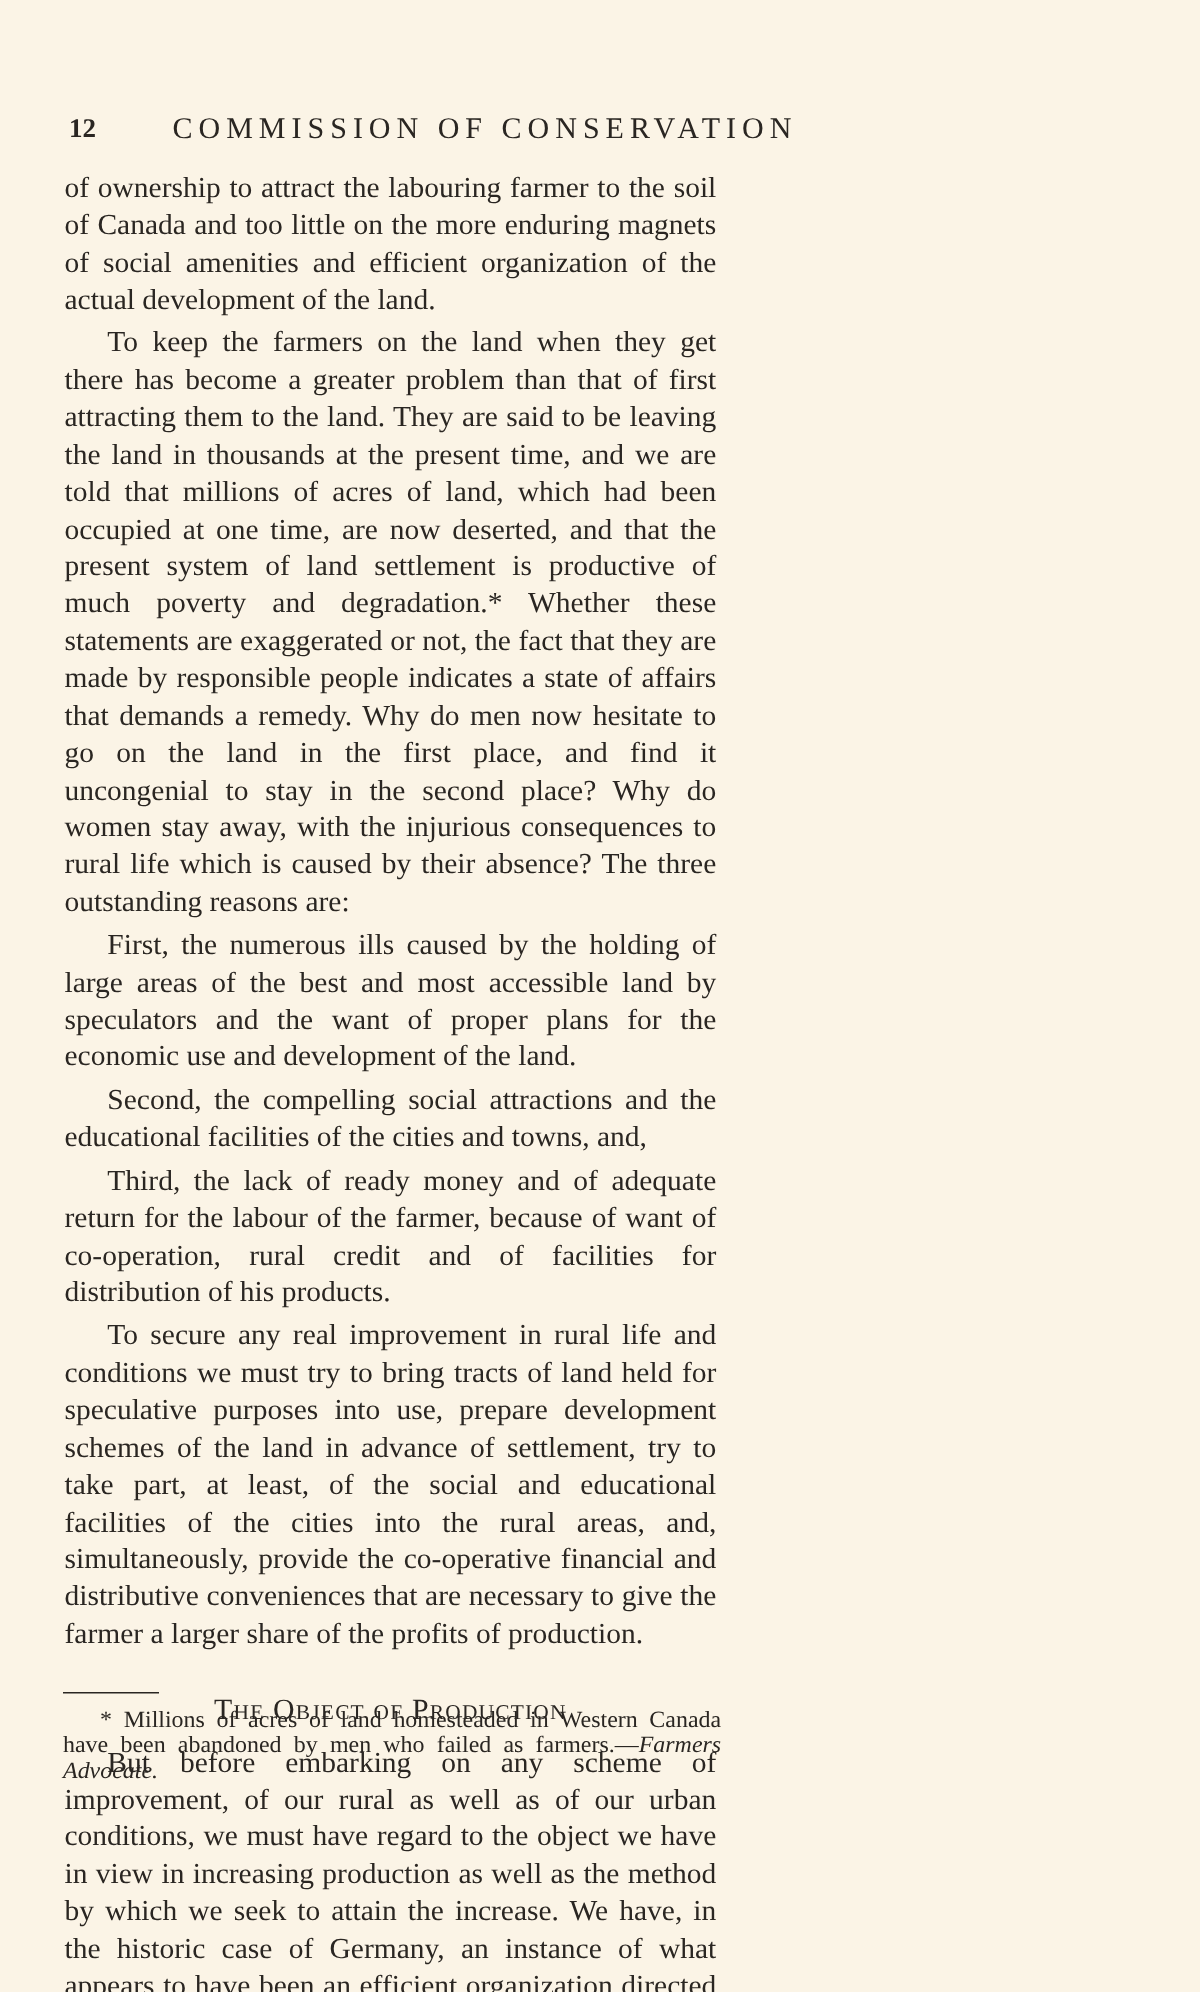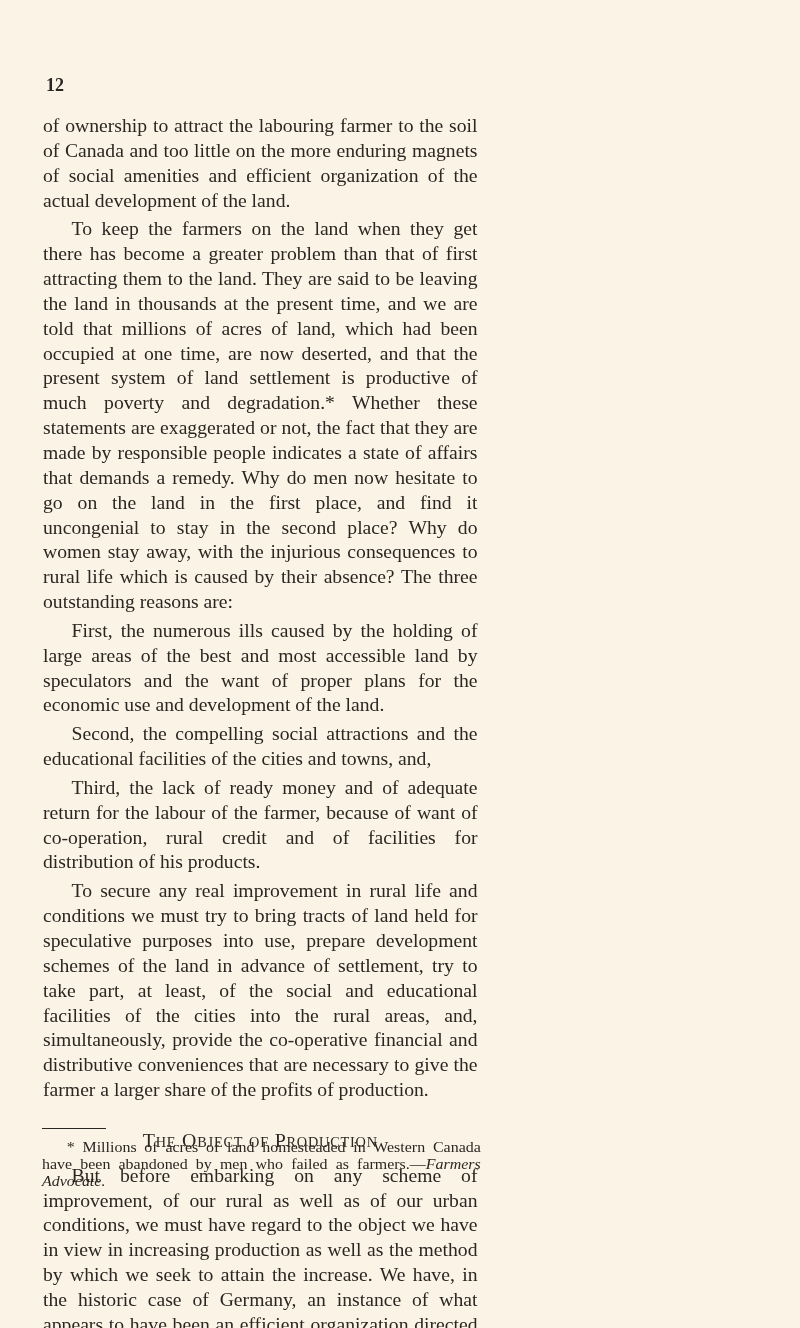--- a/index.html
+++ b/index.html
@@ -98,20 +98,21 @@
       font-style: italic;
     }
   </style>
 </head>
 <body>
 
 <div class="page">
 
   <div class="running-head">
     <span class="page-number">12</span>
+    <span class="running-title">COMMISSION OF CONSERVATION</span>
   </div>
 
   <div class="body-text">
     <p class="first-para">of ownership to attract the labouring farmer to the soil of Canada and too little on the more enduring magnets of social amenities and efficient organization of the actual development of the land.</p>
     <p>To keep the farmers on the land when they get there has become a greater problem than that of first attracting them to the land. They are said to be leaving the land in thousands at the present time, and we are told that millions of acres of land, which had been occupied at one time, are now deserted, and that the present system of land settlement is productive of much poverty and degradation.* Whether these statements are exaggerated or not, the fact that they are made by responsible people indicates a state of affairs that demands a remedy.  Why do men now hesitate to go on the land in the first place, and find it uncongenial to stay in the second place?  Why do women stay away, with the injurious consequences to rural life which is caused by their absence?  The three outstanding reasons are:</p>
     <p>First, the numerous ills caused by the holding of large areas of the best and most accessible land by speculators and the want of proper plans for the economic use and development of the land.</p>
     <p>Second, the compelling social attractions and the educational facilities of the cities and towns, and,</p>
     <p>Third, the lack of ready money and of adequate return for the labour of the farmer, because of want of co-operation, rural credit and of facilities for distribution of his products.</p>
     <p>To secure any real improvement in rural life and conditions we must try to bring tracts of land held for speculative purposes into use, prepare development schemes of the land in advance of settlement, try to take part, at least, of the social and educational facilities of the cities into the rural areas, and, simultaneously, provide the co-operative financial and distributive conveniences that are necessary to give the farmer a larger share of the profits of production.</p>
     <p class="section-heading">The Object of Production</p>

